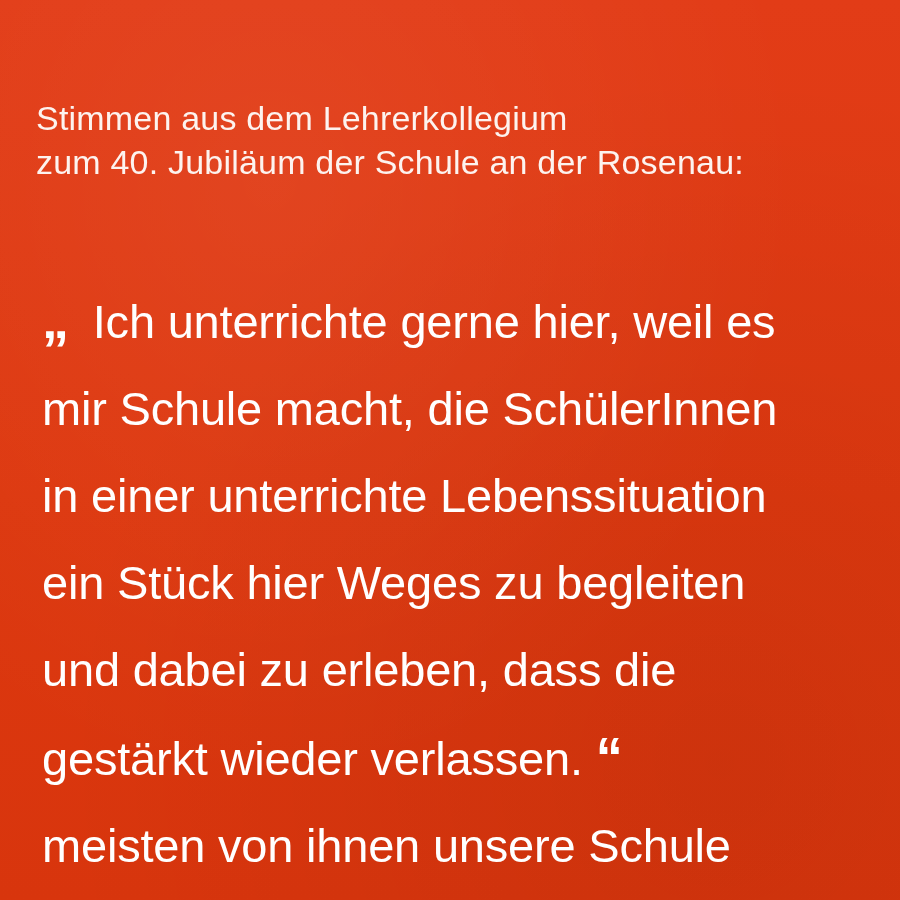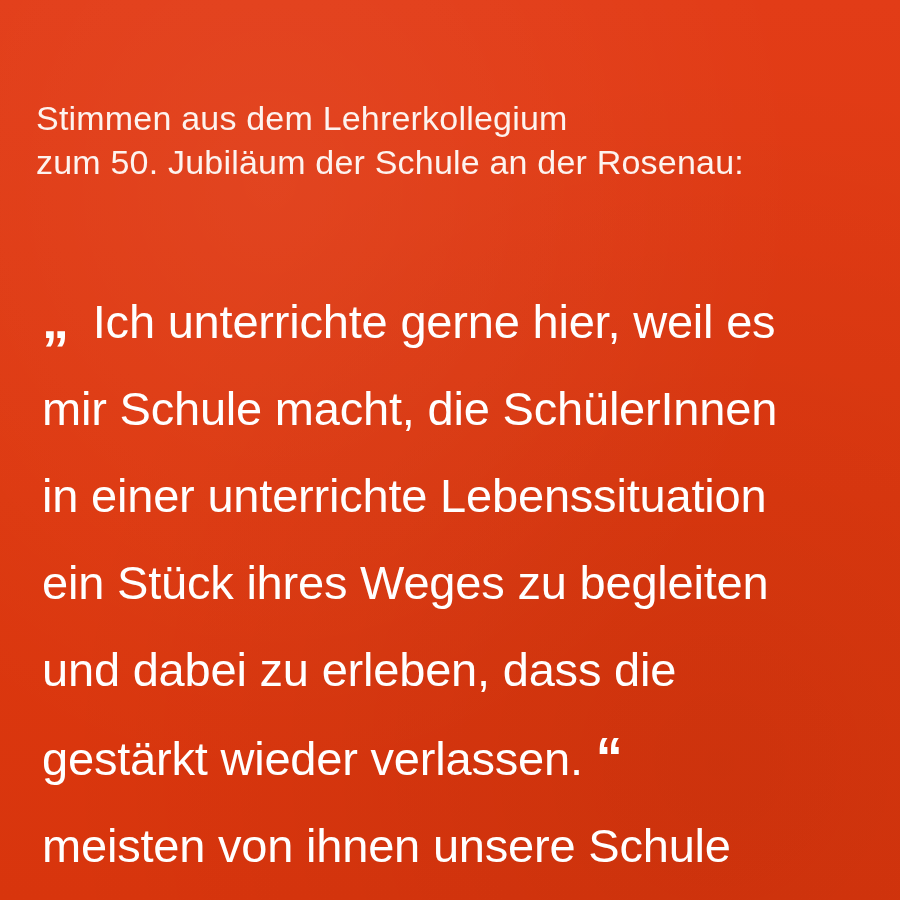--- a/index.html
+++ b/index.html
@@ -64,26 +64,26 @@
     font-size: 54px;
   }
 </style>
 </head>
 <body>
 
 <div class="page">
 
   <div class="intro">
     <span class="line">Stimmen aus dem Lehrerkollegium</span>
-    <span class="line">zum 50. Jubiläum der Schule an der Rosenau:</span>
+    <span class="line">zum 40. Jubiläum der Schule an der Rosenau:</span>
   </div>
 
   <div class="quote-block">
     <span class="line"><span class="qmark qmark-open">„</span>&nbsp; <span>Ich unterrichte gerne hier, weil es</span></span>
     <span class="line">mir Schule macht, die SchülerInnen</span>
     <span class="line">in einer unterrichte Lebenssituation</span>
-    <span class="line">ein Stück ihres Weges zu begleiten</span>
+    <span class="line">ein Stück hier Weges zu begleiten</span>
     <span class="line">und dabei zu erleben, dass die</span>
     <span class="line"><span>gestärkt wieder verlassen.</span> <span class="qmark qmark-close">“</span></span>
     <span class="line">meisten von ihnen unsere Schule</span>
   </div>
 
 </div>
 
 </body></html>

